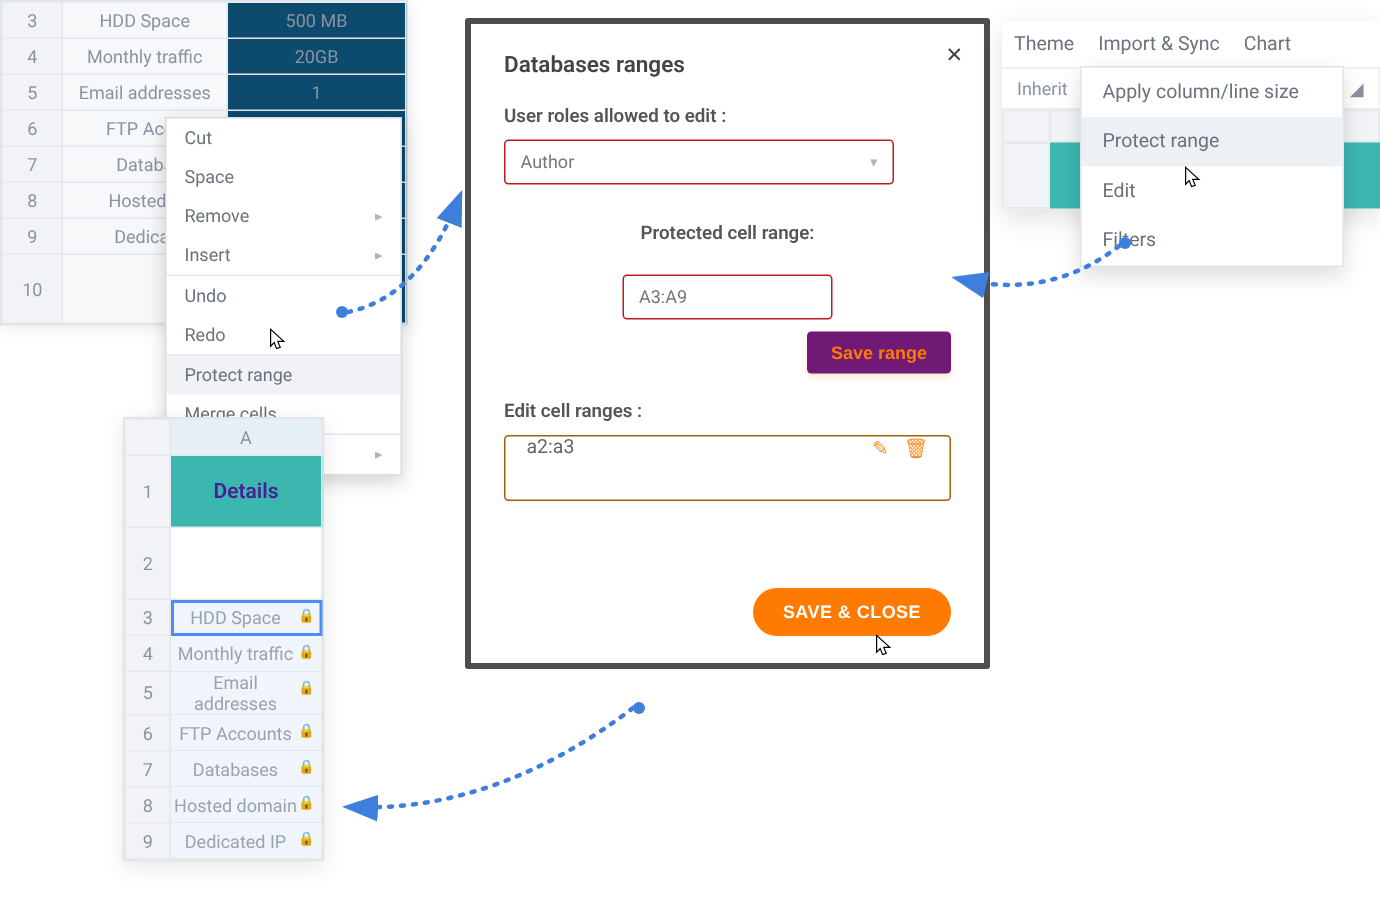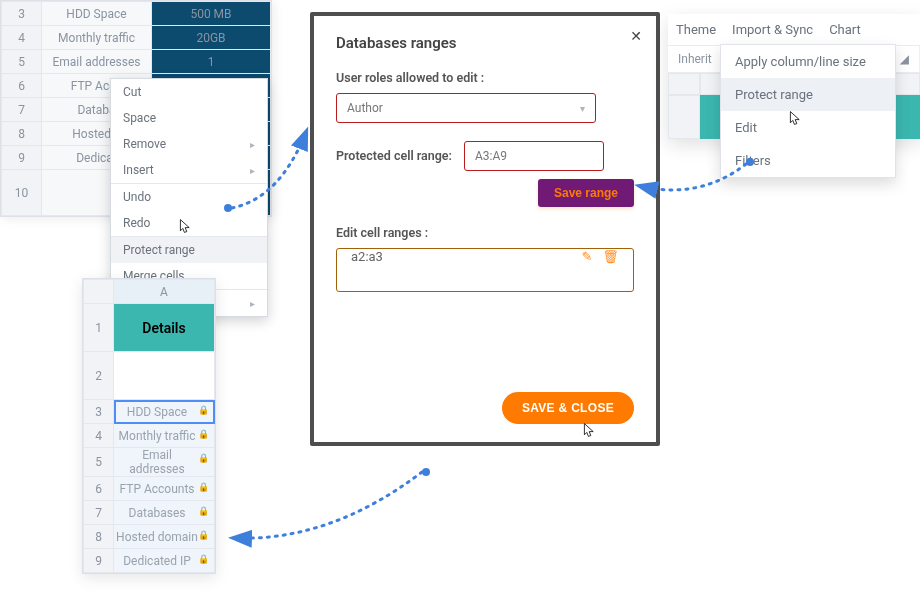--- a/index.html
+++ b/index.html
@@ -23,21 +23,21 @@
   .cursor { position:absolute; width:16px; height:16px; }
 
   
   .modal-wrap { position:absolute; left:310px; top:12px; width:350px; height:434px; background:#4e4e4e; padding:4px; border-radius:2px;}
   .modal { width:100%; height:100%; background:#fff; position:relative; padding:18px 22px 14px;}
   .modal h3 { font-size:15px; font-weight:600; color:#444; margin-bottom:18px;}
   .modal .close { position:absolute; top:12px; right:14px; font-size:14px; color:#444; cursor:pointer;}
   .modal label { font-size:12.5px; font-weight:600; color:#555; display:block; margin-bottom:8px;}
   .select, .txt { border:1px solid #b91c1c; border-radius:3px; height:30px; padding:0 10px; font-size:12px; color:#777; background:#fff; display:flex; align-items:center; justify-content:space-between;}
   .select { width:260px; margin-bottom:18px;}
-  .row-range { display:flex; gap:12px; align-items:center; margin-bottom:4px;}
+  .row-range { display:flex; gap:12px; align-items:center; margin-bottom:4px;flex-direction:column;}
   .row-range .txt { width:140px;}
   .save-range { margin-left:auto; margin-top:8px; margin-bottom:18px; display:block; background:#701a75; color:#ff7a00; border:none; border-radius:3px; height:28px; padding:0 16px; font-size:12px; font-weight:600; box-shadow:0 2px 4px rgba(255,122,0,.2);}
   .range-list { border:1px solid #a16207; border-radius:3px; height:44px; padding:0 14px; display:flex; align-items:flex-start; justify-content:space-between; font-size:13px; color:#666;}
   .range-list .ico { display:flex; gap:10px; color:#ff8a1f;}
   .btn-primary { position:absolute; right:22px; bottom:18px; background:#ff7a00; color:#fff; border:none; border-radius:20px; height:32px; padding:0 20px; font-size:12px; font-weight:700; letter-spacing:.3px;}
 
   
   .panel3 { position:absolute; right:0; top:14px; width:252px; background:#fff; box-shadow:0 6px 18px rgba(0,0,0,.12); }
   .menubar { display:flex; border-bottom:1px solid #e8ecef; font-size:13px; color:#6a727d;}
   .menubar .mb { padding:8px 8px;}
@@ -51,21 +51,21 @@
   .dropdown3 { position:absolute; left:52px; top:30px; width:176px; background:#fff; border:1px solid #e0e4ea; box-shadow:0 6px 14px rgba(0,0,0,.14); font-size:13px; color:#6a727d;}
   .dropdown3 .di { padding:9px 14px;}
   .dropdown3 .di.hi { background:#edf0f4;}
 
   
   .panel4 { position:absolute; left:82px; top:278px; width:134px; background:#fff; border:1px solid #dbe0e7; box-shadow:0 4px 14px rgba(0,0,0,.1);}
   .panel4 table { border-collapse:collapse; width:100%;}
   .panel4 th, .panel4 td { border:1px solid #e4e8ee; height:24px; text-align:center; font-weight:400; color:#8a94a1; font-size:12px;}
   .panel4 th { background:#f1f3f7; width:30px;}
   .panel4 .colA { background:#e6f0f6;}
-  .panel4 .det { background:#3bb7b0; color:#000000; font-weight:600; height:48px; font-size:14px;}
+  .panel4 .det { background:#3bb7b0; color:#4c1d95; font-weight:600; height:48px; font-size:14px;}
   .panel4 .blank { height:48px; background:#fff;}
   .panel4 td.cell { background:#f0f5fb; position:relative; padding-right:14px; color:#9aa3ad;}
   .lock { position:absolute; right:4px; top:5px; color:#e06a6a; font-size:9px;}
   .panel4 .sel td.cell { outline:2px solid #4e8df5; outline-offset:-2px;}
 
   
   svg.arrows { position:absolute; left:0; top:0; width:920px; height:604px; pointer-events:none;}
 
   .arrowhead { fill:#3f7fdc; }
   .dot { fill:#3f7fdc;}

